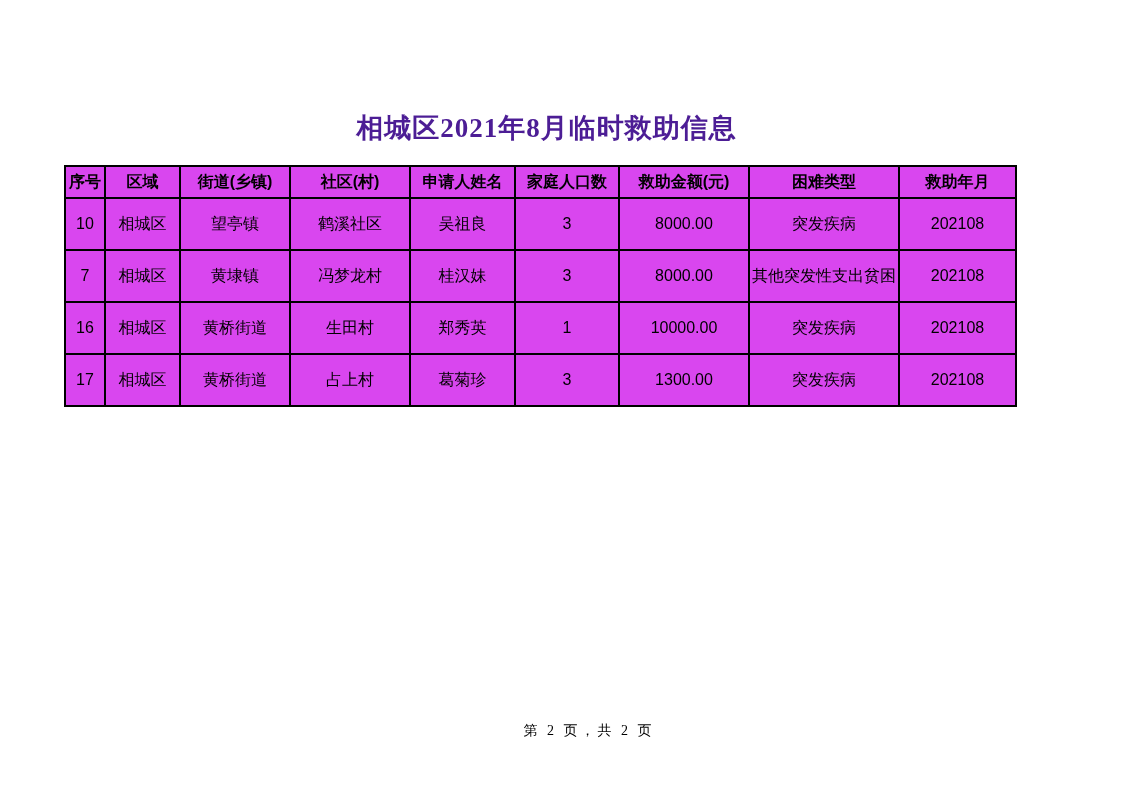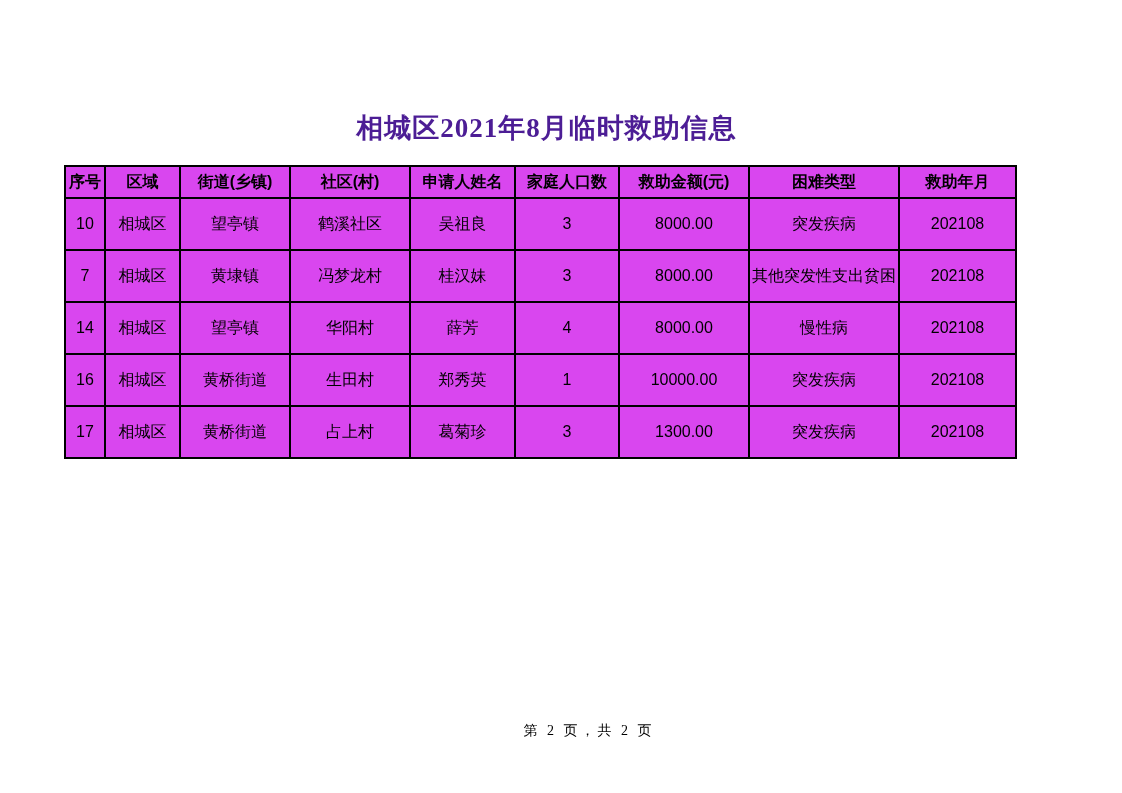--- a/index.html
+++ b/index.html
@@ -121,31 +121,20 @@
           <td>相城区</td>
           <td>黄埭镇</td>
           <td>冯梦龙村</td>
           <td>桂汉妹</td>
           <td>3</td>
           <td>8000.00</td>
           <td>其他突发性支出贫困</td>
           <td>202108</td>
         </tr>
         <tr>
-          <td>14</td>
-          <td>相城区</td>
-          <td>望亭镇</td>
-          <td>华阳村</td>
-          <td>薛芳</td>
-          <td>4</td>
-          <td>8000.00</td>
-          <td>慢性病</td>
-          <td>202108</td>
-        </tr>
-        <tr>
           <td>16</td>
           <td>相城区</td>
           <td>黄桥街道</td>
           <td>生田村</td>
           <td>郑秀英</td>
           <td>1</td>
           <td>10000.00</td>
           <td>突发疾病</td>
           <td>202108</td>
         </tr>

